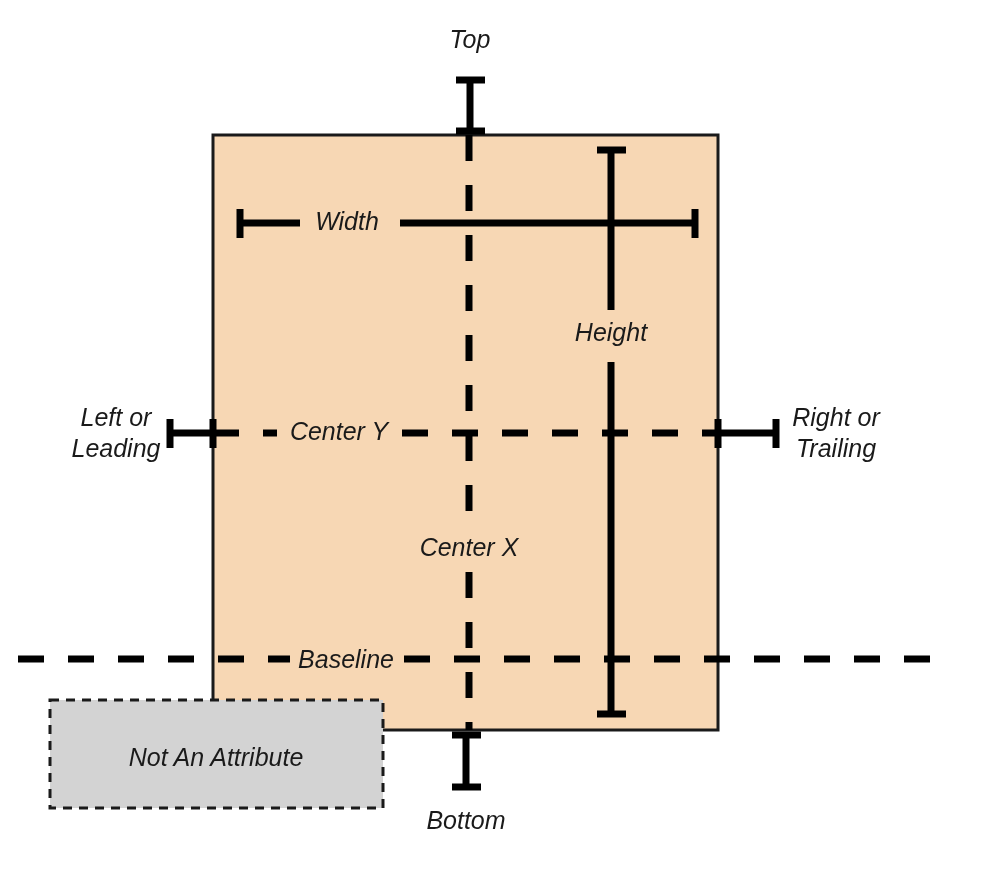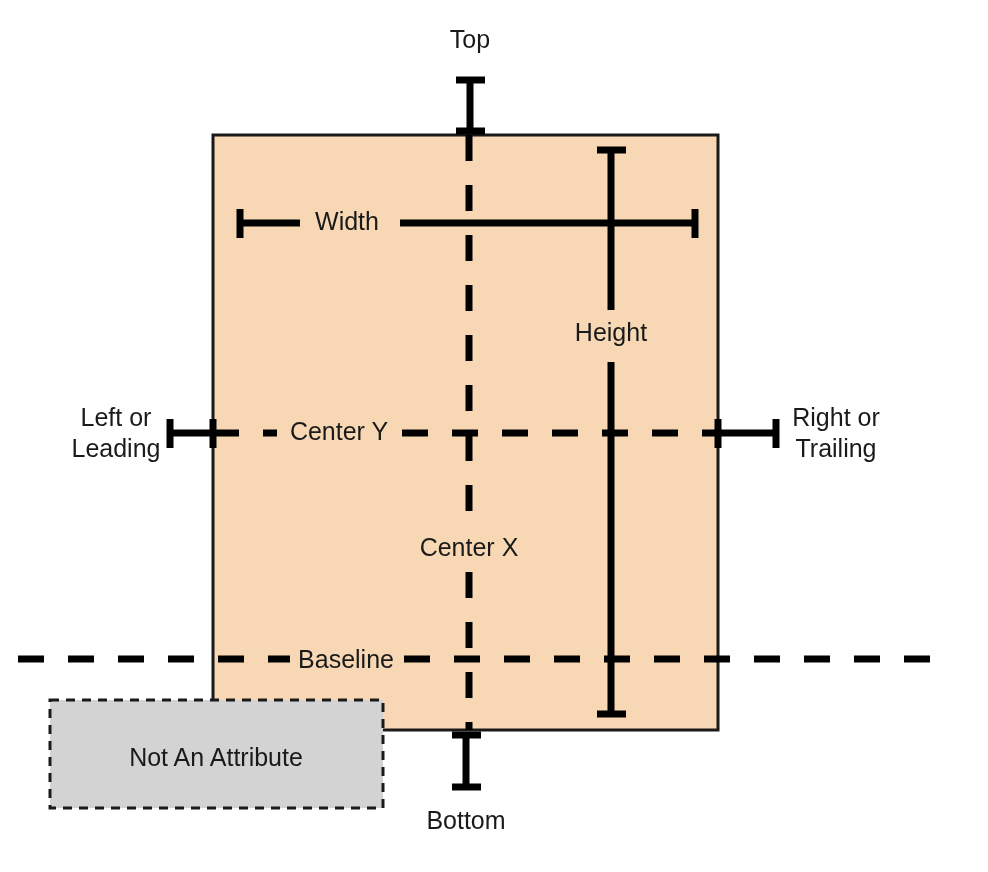--- a/index.html
+++ b/index.html
@@ -9,20 +9,21 @@
   }
   body {
     font-family: "Liberation Sans", sans-serif;
   }
   #stage {
     position: relative;
     width: 988px;
     height: 872px;
     background: #ffffff;
     overflow: hidden;
+    font-style: italic;
   }
   #diagram-svg {
     position: absolute;
     left: 0;
     top: 0;
   }
   .lbl {
     font-family: "Liberation Sans", sans-serif;
     font-size: 25px;
     fill: #1a1a1a;

